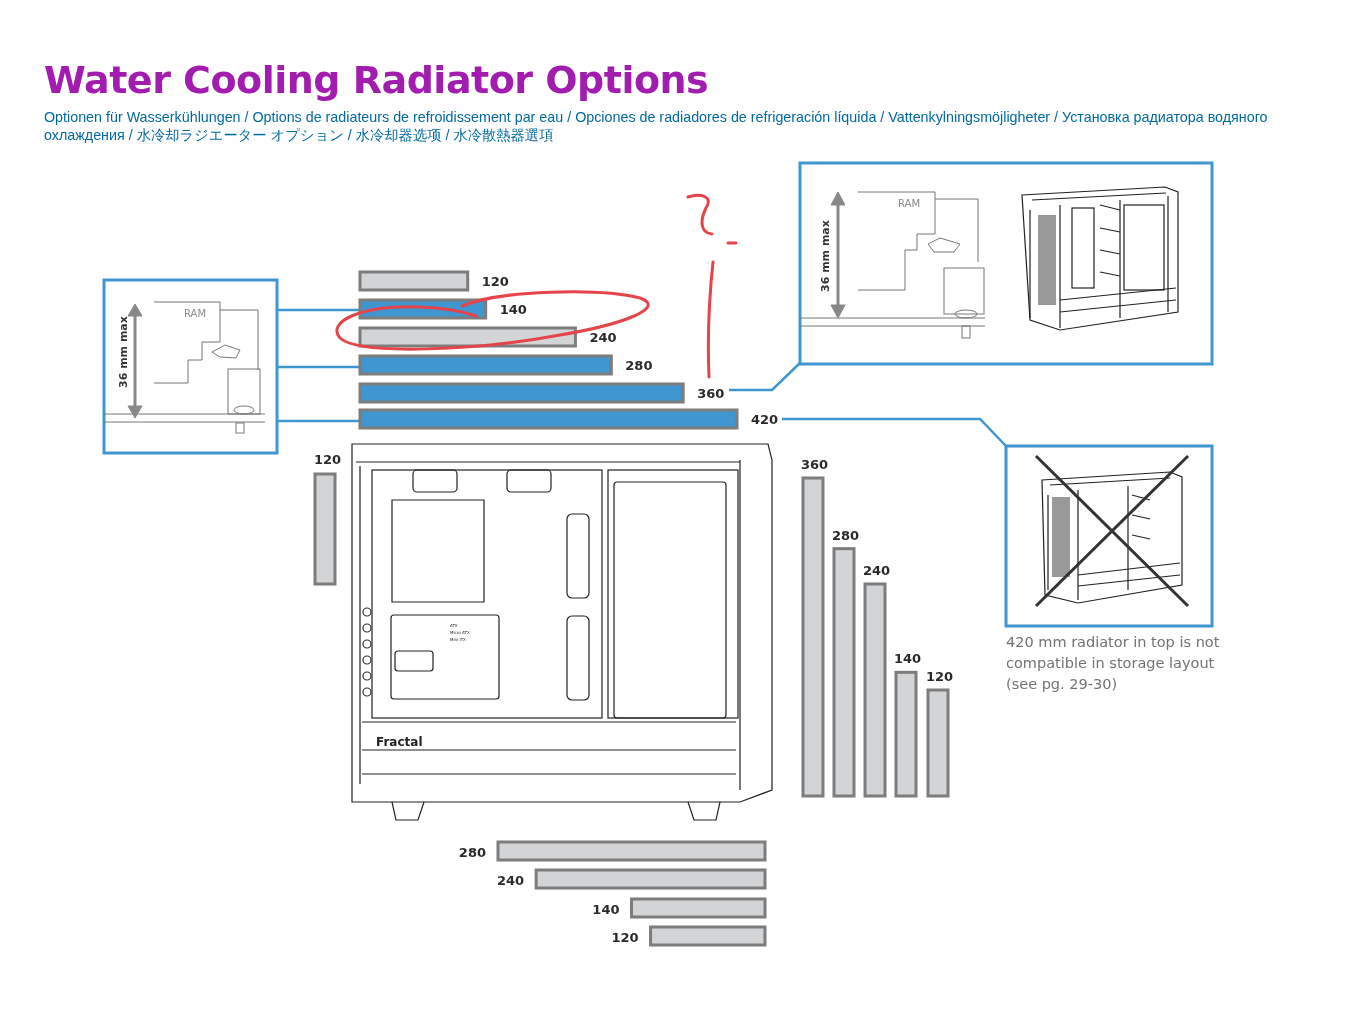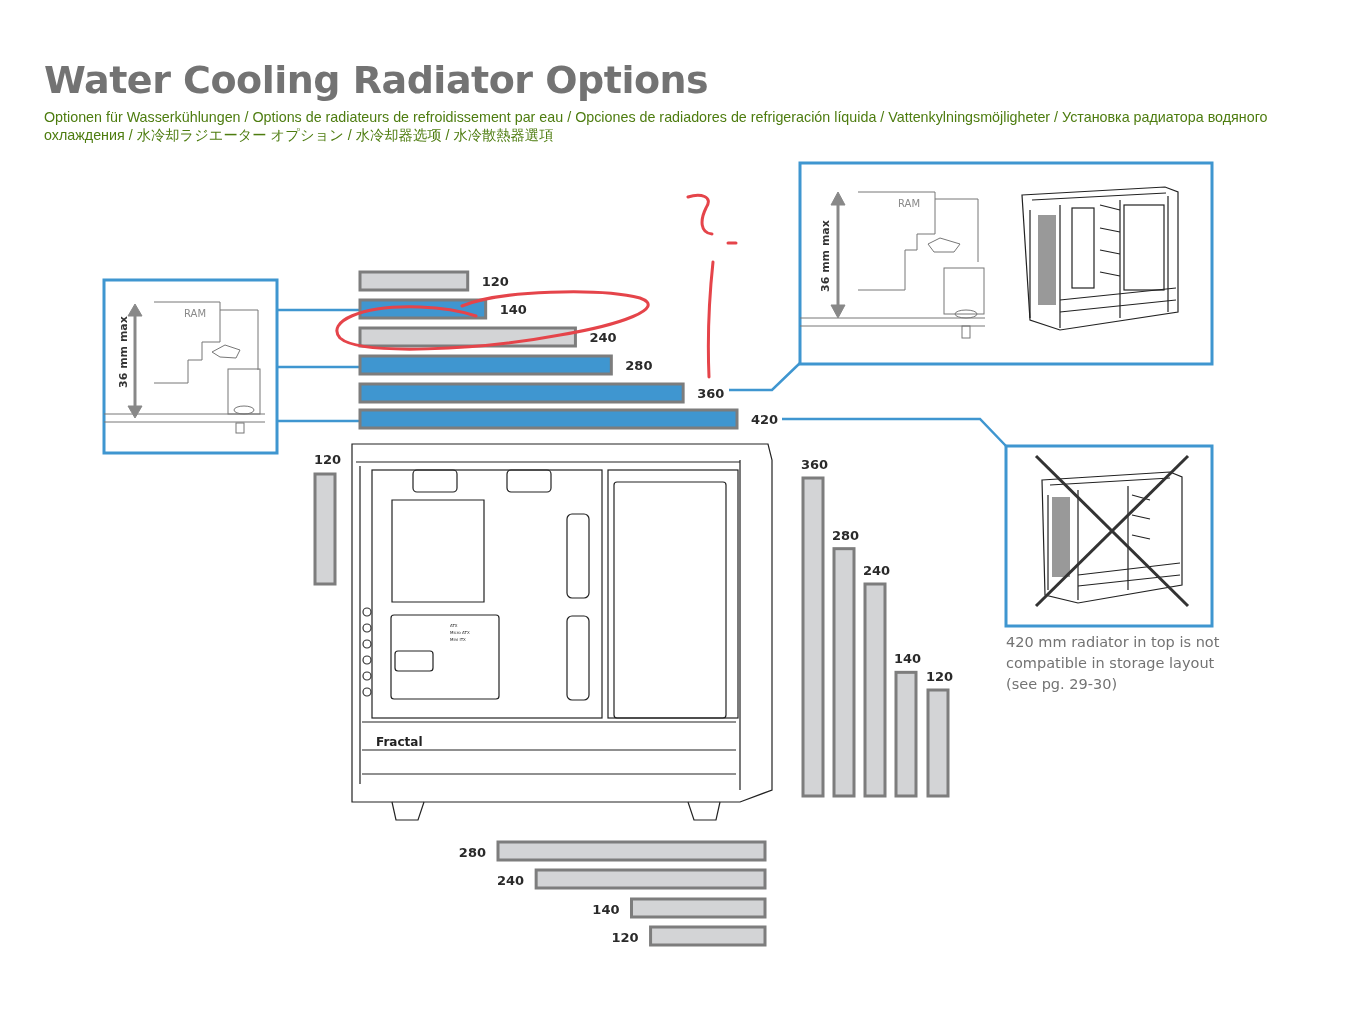--- a/index.html
+++ b/index.html
@@ -1,18 +1,18 @@
 <!DOCTYPE html>
 <html><head>
 <meta charset="utf-8">
 <style>
   html, body { margin: 0; padding: 0; background: #ffffff; }
   body { width: 1351px; height: 1026px; position: relative; overflow: hidden; font-family: "DejaVu Sans", sans-serif; color: #1a1a1a; }
-  .title { position: absolute; left: 44px; top: 58px; font-size: 38px; font-weight: bold; letter-spacing: -0.5px; color: #737373; white-space: nowrap; }
-  .subtitle { position: absolute; left: 44px; top: 108px; width: 1290px; font-family: "Liberation Sans", sans-serif; font-size: 14.3px; line-height: 18px; color: #4d7c0f; }
+  .title { position: absolute; left: 44px; top: 58px; font-size: 38px; font-weight: bold; letter-spacing: -0.5px; color: #a21caf; white-space: nowrap; }
+  .subtitle { position: absolute; left: 44px; top: 108px; width: 1290px; font-family: "Liberation Sans", sans-serif; font-size: 14.3px; line-height: 18px; color: #0369a1; }
   .note { position: absolute; left: 1006px; top: 632px; width: 220px; font-size: 14.5px; line-height: 21px; color: #737373; }
   svg { position: absolute; left: 0; top: 0; }
   .ram { font-family: "DejaVu Sans", sans-serif; font-size: 10px; fill: #8a8a8a; }
   .mm { font-family: "DejaVu Sans", sans-serif; font-size: 11px; fill: #333; font-weight: bold; }
 </style>
 </head>
 <body>
 
 <div class="title">Water Cooling Radiator Options</div>
 <div class="subtitle">Optionen für Wasserkühlungen / Options de radiateurs de refroidissement par eau / Opciones de radiadores de refrigeración líquida / Vattenkylningsmöjligheter / Установка радиатора водяного охлаждения / 水冷却ラジエーター オプション / 水冷却器选项 / 水冷散熱器選項</div>

